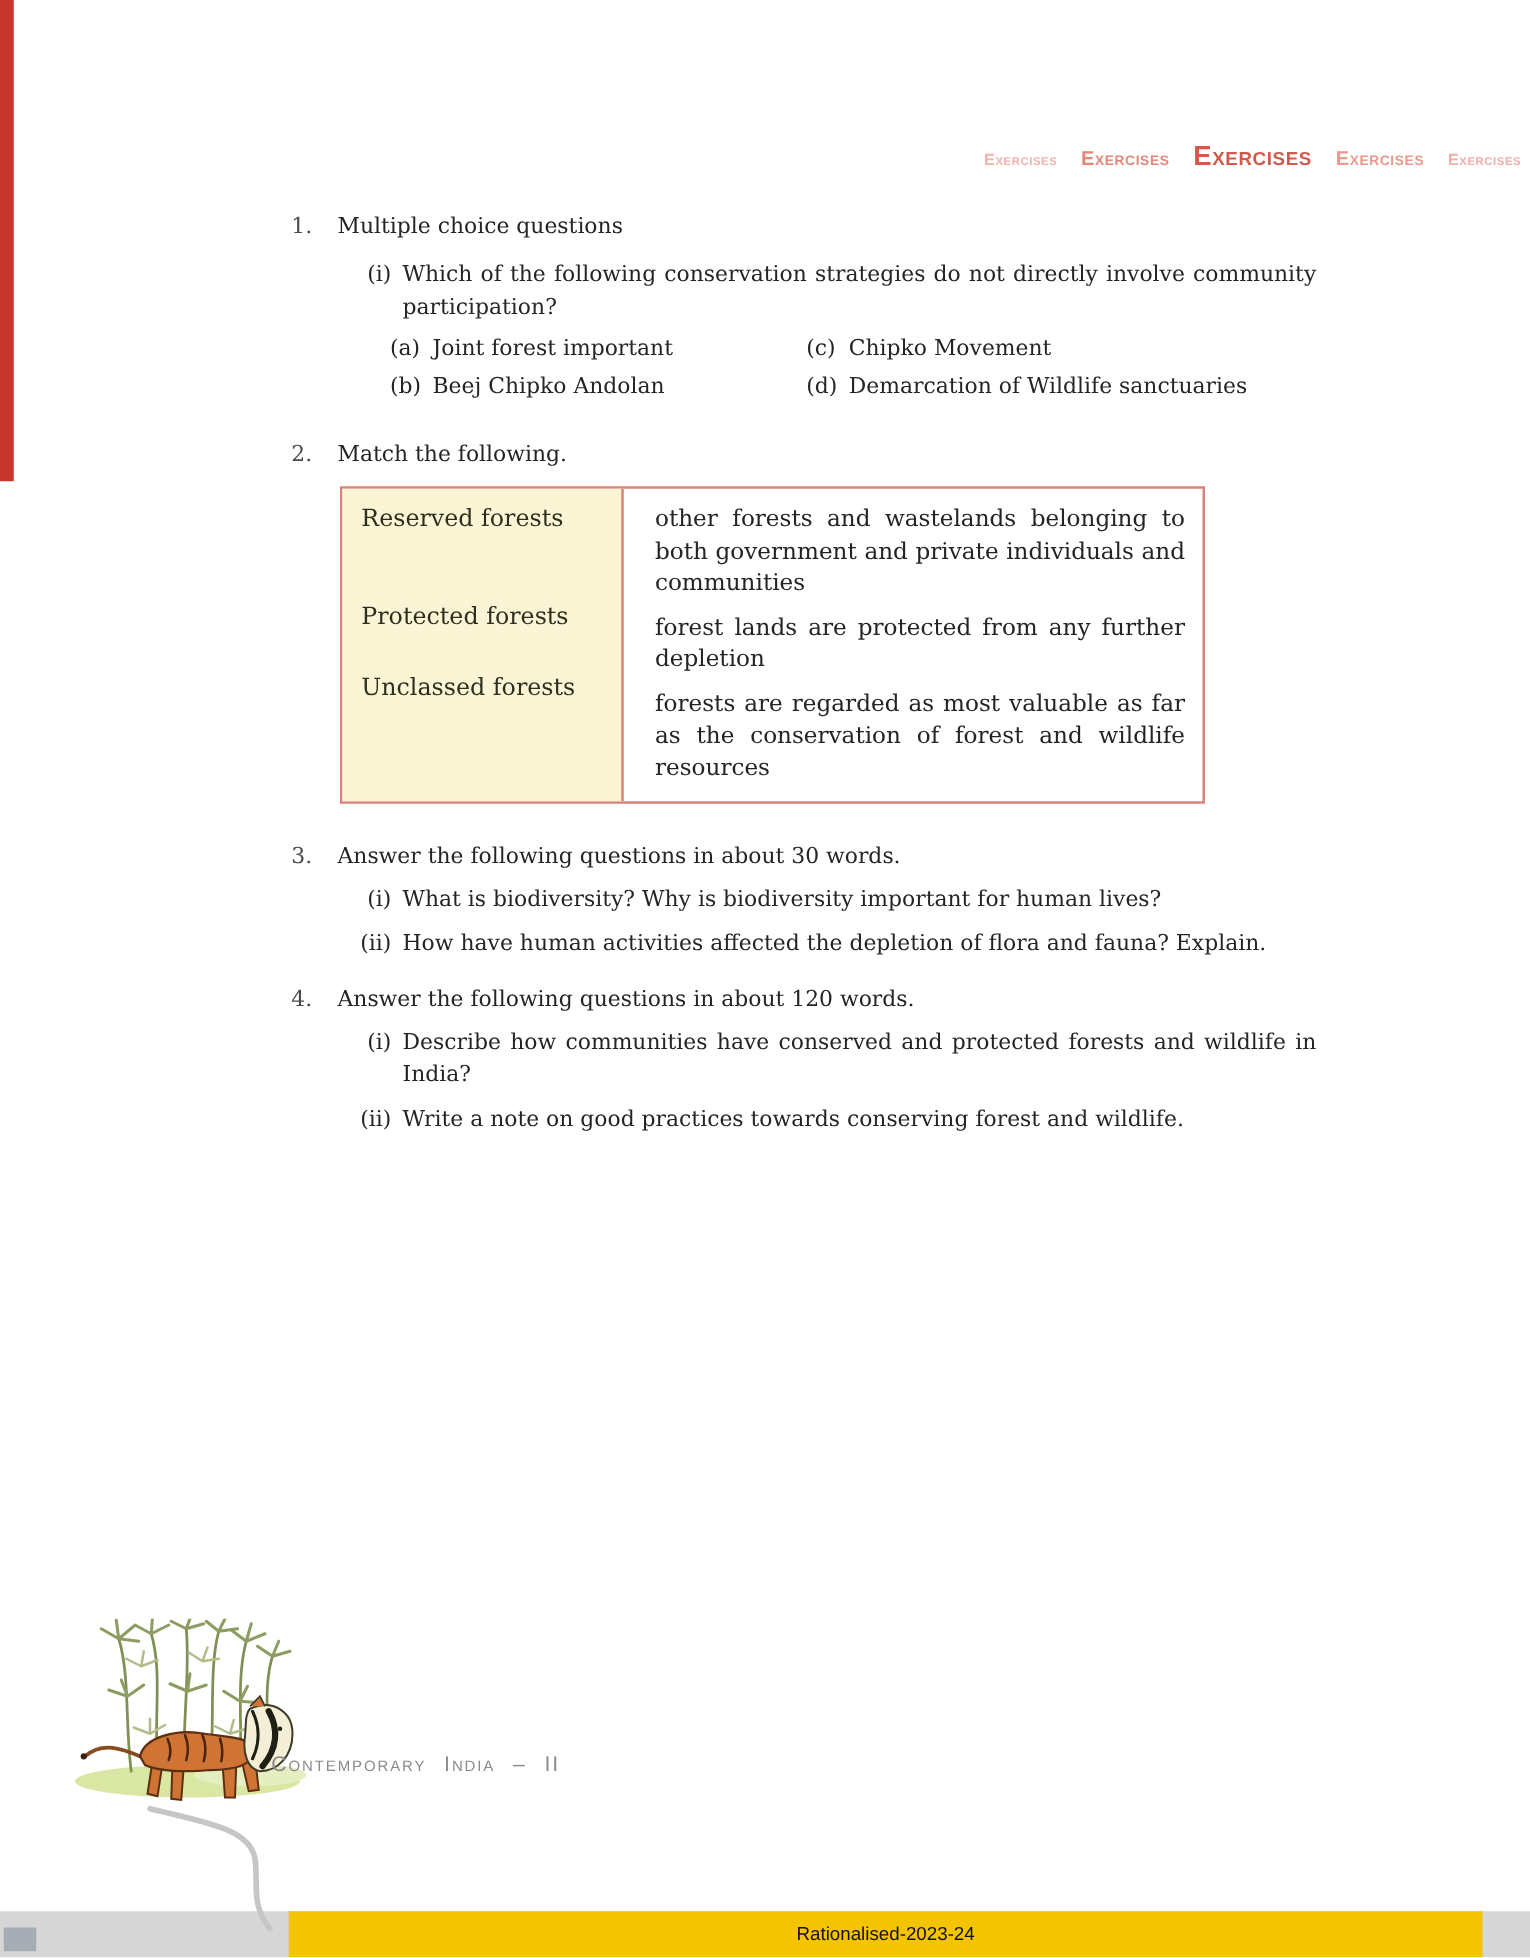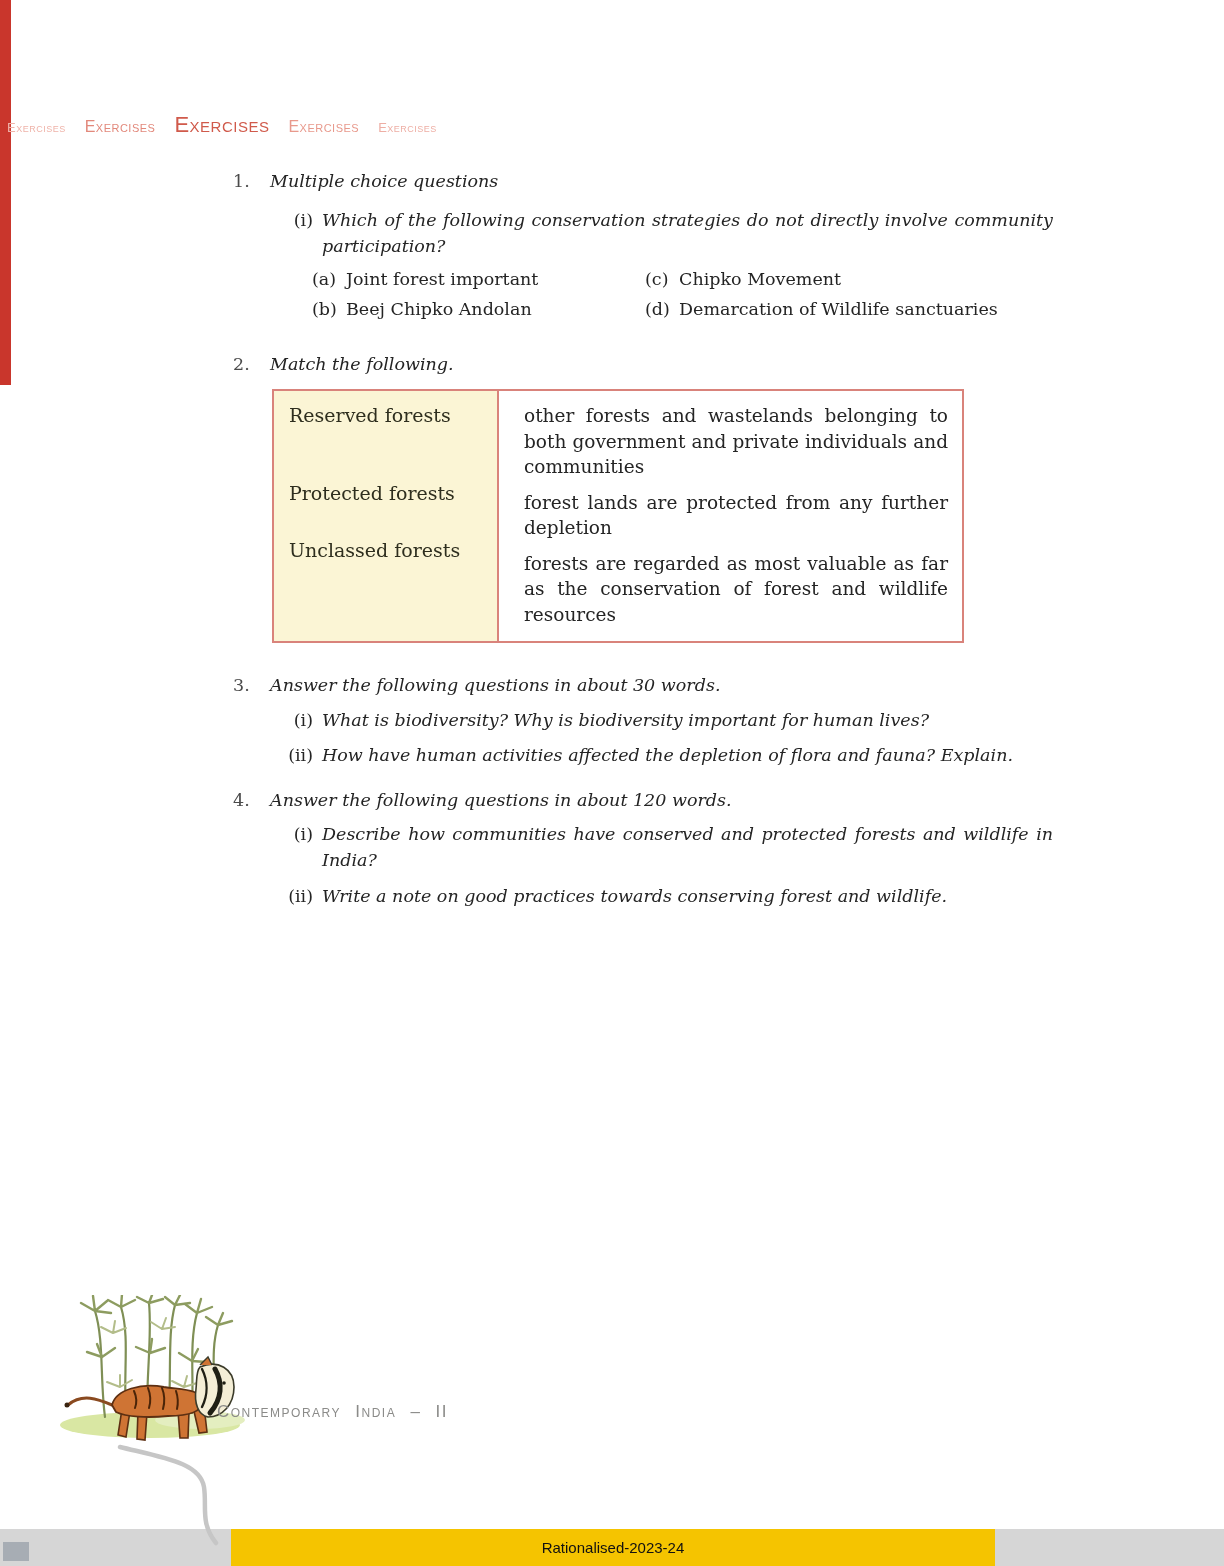--- a/index.html
+++ b/index.html
@@ -4,37 +4,37 @@
 <style>
   html,body{margin:0;padding:0;background:#fff;}
   .page{
     position:relative;width:1224px;height:1566px;background:#ffffff;
     font-family:"DejaVu Serif", serif;color:var(--body_text,#242424);
     overflow:hidden;
   }
   
   .edge-band{position:absolute;left:0;top:0;width:11px;height:385px;background:var(--accent_red,#c9362c);}
   
-  .ex-header{position:absolute;left:0;top:112px;width:100%;text-align:left;
-    font-family:"Liberation Sans",sans-serif;font-weight:normal;font-variant:small-caps;
+  .ex-header{position:absolute;left:0;top:112px;width:100%;text-align:right;
+    font-family:"Liberation Sans",sans-serif;font-weight:bold;font-variant:small-caps;
     letter-spacing:.5px;white-space:nowrap;}
   .ex-header span{display:inline-block;margin:0 7px;vertical-align:baseline;}
   .ex-w1{font-size:13px;color:var(--header_1,#efb3a9);}
   .ex-w2{font-size:16px;color:var(--header_2,#e2887b);}
   .ex-w3{font-size:22px;color:var(--header_3,#d05a4b);}
   .ex-w4{font-size:16px;color:var(--header_4,#e8998c);}
   .ex-w5{font-size:13px;color:var(--header_5,#eeaea4);}
   
   .content{position:absolute;left:233px;top:170px;width:820px;}
   .qrow{display:flex;align-items:flex-start;font-size:17.5px;line-height:1.35;}
   .qnum{flex:0 0 37px;color:var(--number_gray,#4a4a4a);}
-  .qtitle{flex:1;font-style:italic;}
+  .qtitle{flex:1;}
   .subrow{display:flex;align-items:flex-start;margin-left:50px;font-size:17.5px;line-height:1.5;}
   .subnum{flex:0 0 30px;text-align:right;margin-right:9px;}
-  .subtext{flex:1;text-align:justify;font-style:italic;}
+  .subtext{flex:1;text-align:justify;}
   .q1-sub{margin-top:13px;}
   .options{margin:9px 0 0 79px;display:grid;grid-template-columns:333px auto;row-gap:7px;font-size:17.5px;}
   .opt{display:flex;align-items:flex-start;line-height:1.3;}
   .optlabel{flex:0 0 34px;}
   .q2{margin-top:32px;}
   
   .match-table{margin:13px 0 0 39px;width:692px;box-sizing:border-box;
     border:2px solid var(--table_border,#d9837b);display:flex;}
   .mt-left{flex:0 0 225px;background:var(--table_left_bg,#fbf5d5);box-sizing:border-box;
     padding:12px 10px 14px 15px;border-right:2px solid var(--table_border,#d9837b);}
@@ -51,21 +51,21 @@
   .figure{position:absolute;left:50px;top:1295px;width:280px;height:260px;z-index:2;pointer-events:none;}
   .page-badge{position:absolute;left:145px;top:1399px;width:55px;height:33px;z-index:1;
     background:var(--badge_yellow,#f4b223);border-radius:55% 45% 50% 50%;
     display:flex;align-items:center;justify-content:center;
     font-family:"Liberation Sans",sans-serif;font-size:19px;color:#4a4536;}
   .book-title{position:absolute;left:217px;top:1402px;z-index:3;
     font-family:Liberation Sans, sans-serif;font-variant:small-caps;
     font-size:17px;color:var(--footer_text,#8b8b89);letter-spacing:1.5px;word-spacing:8px;white-space:nowrap;}
   
   .bottom-strip{position:absolute;left:0;top:1529px;width:1224px;height:37px;background:var(--bottom_gray,#d6d6d6);}
-  .bottom-band{position:absolute;left:231px;top:0;width:764px;height:37px;background:var(--bottom_yellow,#f5c400);
+  .bottom-band{position:absolute;left:231px;top:0;width:955px;height:37px;background:var(--bottom_yellow,#f5c400);
     display:flex;align-items:center;justify-content:center;
     font-family:"Liberation Sans",sans-serif;font-size:15px;color:#111;}
   .corner-chip{position:absolute;left:3px;top:1542px;width:26px;height:19px;background:#a7adb4;z-index:4;}
 </style>
 </head>
 <body>
 
 <div class="page">
 
   <div class="edge-band"></div>

